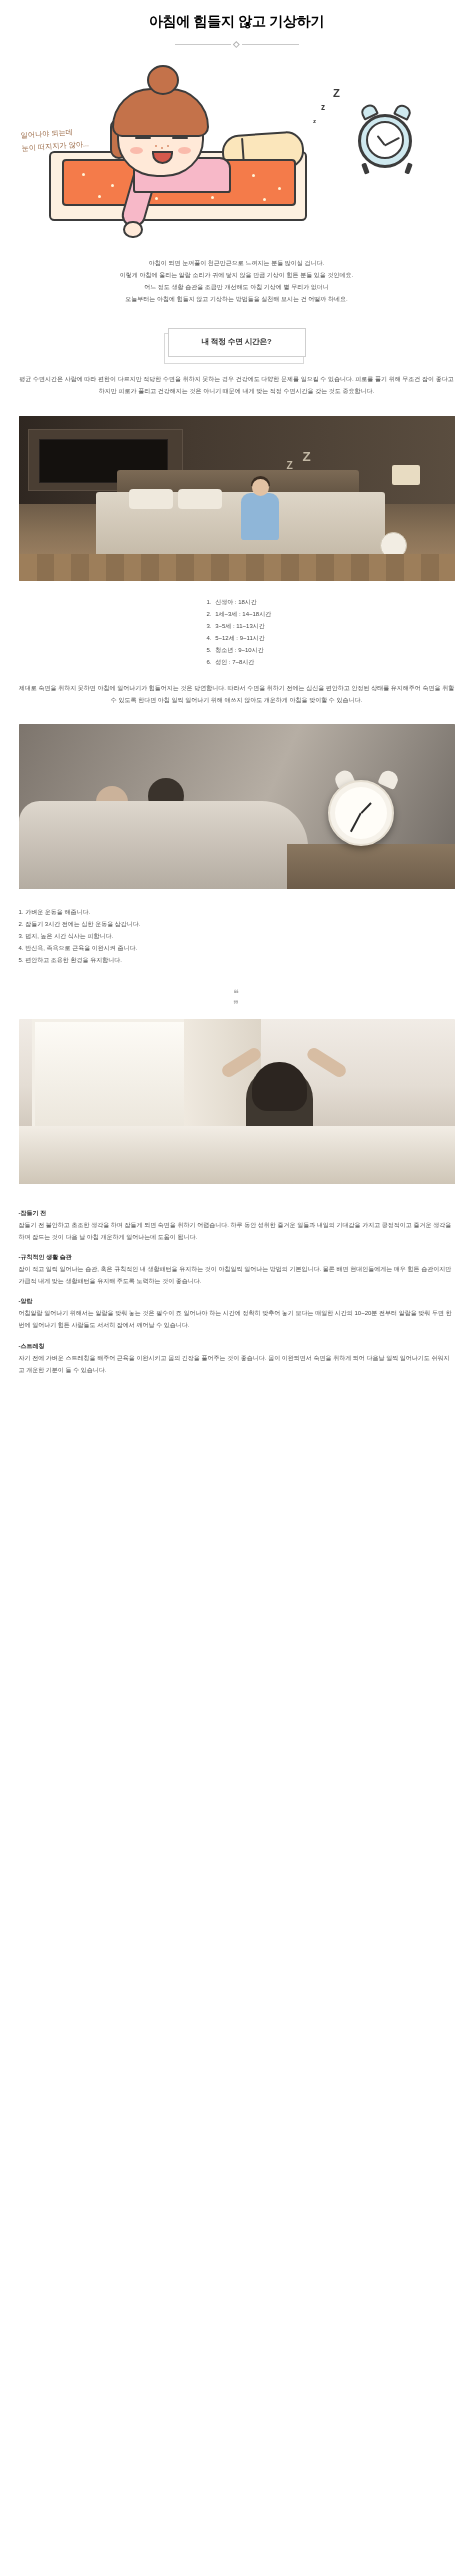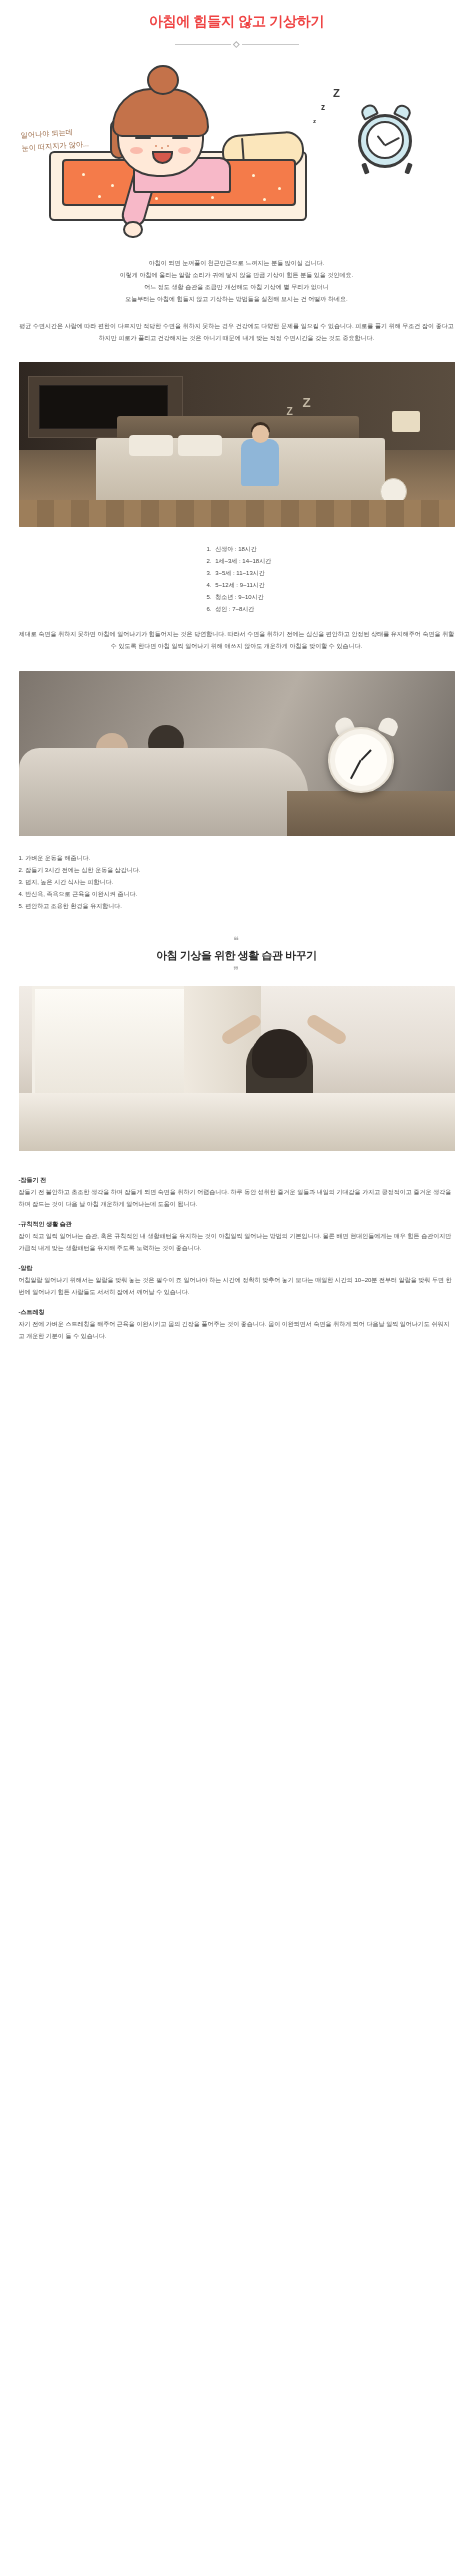--- a/index.html
+++ b/index.html
@@ -14,21 +14,21 @@
   .page {
     width: 473px;
     margin: 0 auto;
     position: relative;
   }
   
   .main-title {
     text-align: center;
     font-size: 14px;
     font-weight: bold;
-    color: #ef4444;
+    color: #000000;
     padding: 13.4px 0 5.2px 0;
     letter-spacing: -0.3px;
   }
   .divider-diamond {
     display: flex;
     align-items: center;
     justify-content: center;
     gap: 0;
     margin: 5.2px auto 9.3px auto;
     width: 124px;
@@ -559,20 +559,23 @@
     </div>
   </div>
 
   <div class="para-block">
     <p>아침이 되면 눈꺼풀이 천근만근으로 느껴지는 분들 많이실 겁니다.</p>
     <p>이렇게 아침에 울리는 알람 소리가 귀에 닿지 않을 만큼 기상이 힘든 분들 있을 것인데요.</p>
     <p>어느 정도 생활 습관을 조금만 개선해도 아침 기상에 별 무리가 없더니</p>
     <p>오늘부터는 아침에 힘들지 않고 기상하는 방법들을 실천해 보시는 건 어떨까 하네요.</p>
   </div>
 
+  <div class="sec-head-wrap">
+    <div class="sec-head">내 적정 수면 시간은?</div>
+  </div>
 
   <div class="para-left">평균 수면시간은 사람에 따라 편한이 다르지만 적당한 수면을 취하지 못하는 경우 건강에도 다양한 문제를 일으킬 수 있습니다. 피로를 풀기 위해 무조건 잠이 좋다고 하지만 피로가 풀리고 건강해지는 것은 아니기 때문에 내게 맞는 적정 수면시간을 갖는 것도 중요합니다.</div>
 
   <div class="photo bedroom">
     <div class="bd-wall"></div>
     <div class="bd-panel"></div>
     <div class="bd-tv"></div>
     <div class="bd-lamp"></div>
     <div class="bd-head"></div>
     <div class="bd-bed"></div>
@@ -618,21 +621,20 @@
   <div class="num-list">
     <div>1. 가벼운 운동을 해줍니다.</div>
     <div>2. 잠들기 3시간 전에는 심한 운동을 삼갑니다.</div>
     <div>3. 덥지, 높은 시간 식사는 피합니다.</div>
     <div>4. 반신욕, 족욕으로 근육을 이완시켜 줍니다.</div>
     <div>5. 편안하고 조용한 환경을 유지합니다.</div>
   </div>
 
   <div class="quote-head">
     <div class="quote-mark">❝</div>
-    <div class="quote-title">아침 기상을 위한 생활 습관 바꾸기</div>
     <div class="quote-mark">❞</div>
   </div>
 
   <div class="photo stretch">
     <div class="st-window"></div>
     <div class="st-curtain"></div>
     <div class="st-arm-l"></div>
     <div class="st-arm-r"></div>
     <div class="st-person"></div>
     <div class="st-hair"></div>

